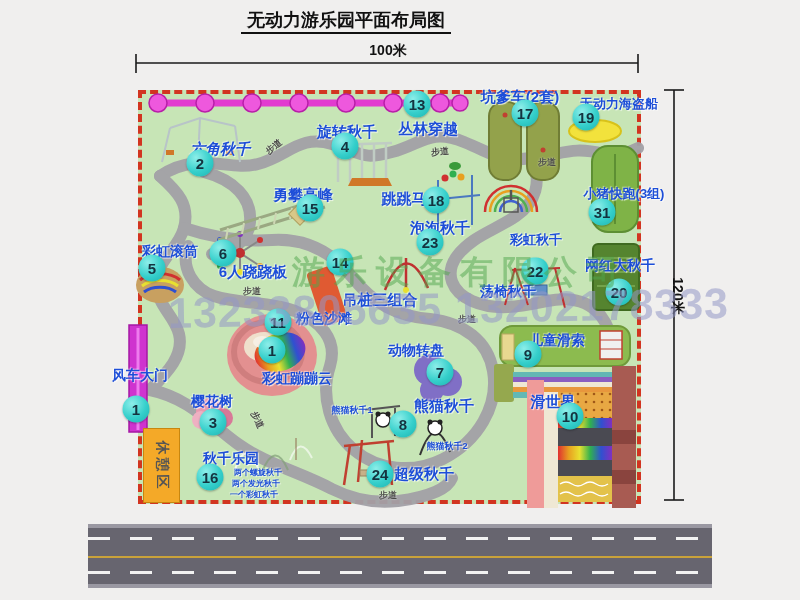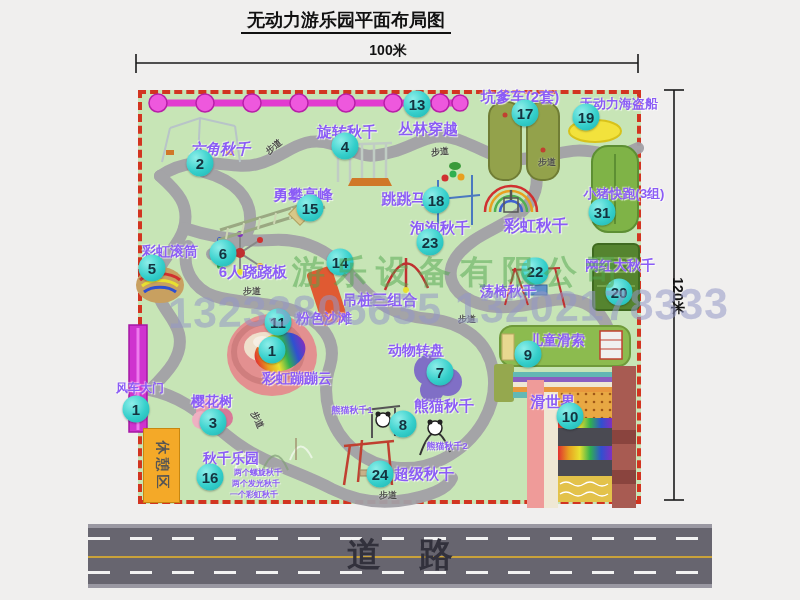--- a/index.html
+++ b/index.html
@@ -4,21 +4,21 @@
 <style>
   html,body{margin:0;padding:0;}
   body{width:800px;height:600px;position:relative;overflow:hidden;
        background:#f0efee;font-family:"Liberation Sans", sans-serif;}
   #stage{position:absolute;inset:0;width:692px;height:600px;}
   .title{position:absolute;top:8px;left:0;width:100%;text-align:center;z-index:60;}
   .title span{font-size:18px;font-weight:bold;color:#111;border-bottom:2px solid #111;padding:0 6px 2px;}
   .map-area{position:absolute;left:138px;top:90px;width:503px;height:414px;
       background:#c7e5b6;border:4px dashed #d23420;box-sizing:border-box;z-index:1;}
   #deco{position:absolute;left:0;top:0;z-index:10;pointer-events:none;}
-  .map-label{position:absolute;transform:translate(-50%,-50%);font-weight:bold;color:#8b5cf6;
+  .map-label{position:absolute;transform:translate(-50%,-50%);font-weight:bold;color:#1d4ed8;
       white-space:nowrap;z-index:30;
       text-shadow:1px 1px 1px rgba(255,255,255,.8),-1px -1px 1px rgba(255,255,255,.55);}
   .walk-label{color:#4a4a48;text-shadow:0 0 2px rgba(255,255,255,.6);}
   .marker{position:absolute;width:27px;height:27px;border-radius:50%;z-index:32;
       background:radial-gradient(circle at 35% 30%,#8deee9,#35cfcb 55%,#1db3b0);
       color:#14333f;font-weight:bold;font-size:15px;display:flex;align-items:center;
       justify-content:center;transform:translate(-50%,-50%);box-shadow:0 1px 2px rgba(0,0,0,.3);}
   .dim-label{position:absolute;font-size:14px;font-weight:bold;color:#111;z-index:20;
       transform:translate(-50%,-50%);white-space:nowrap;}
   .dim-label.vert{transform:translate(-50%,-50%) rotate(90deg);}
@@ -294,21 +294,21 @@
   </svg>
 
   <div class="dim-label" style="left:388px;top:51px;">100米</div>
   <div class="dim-label vert" style="left:677px;top:296px;">120米</div>
 
   <div class="rest-area">
     <span>休憩区</span>
   </div>
 
   <div id="labels-layer">
-      <div class="map-label" style="left: 140px; top: 388px; font-size: 12px;">风车大门</div>
+      <div class="map-label" style="left: 140px; top: 376px; font-size: 14px;">风车大门</div>
       <div class="map-label" style="left: 220px; top: 149px; font-size: 15px; font-style: italic;">六角秋千</div>
       <div class="map-label" style="left: 212px; top: 402px; font-size: 14px; text-align: center;">樱花树</div>
       <div class="map-label" style="left: 347px; top: 132px; font-size: 15px;">旋转秋千</div>
       <div class="map-label" style="left: 170px; top: 252px; font-size: 14px;">彩虹滚筒</div>
       <div class="map-label" style="left: 253px; top: 272px; font-size: 15px;">6人跷跷板</div>
       <div class="map-label" style="left: 416px; top: 351px; font-size: 14px;">动物转盘</div>
       <div class="map-label" style="left: 444px; top: 406px; font-size: 15px;">熊猫秋千</div>
       <div class="map-label" style="left: 557px; top: 341px; font-size: 14px;">儿童滑索</div>
       <div class="map-label" style="left: 553px; top: 402px; font-size: 15px;">滑世界</div>
       <div class="map-label" style="left: 324px; top: 319px; font-size: 14px;">粉色沙滩</div>
@@ -318,21 +318,21 @@
       <div class="map-label" style="left: 303px; top: 195px; font-size: 15px;">勇攀高峰</div>
       <div class="map-label" style="left: 231px; top: 459px; font-size: 14px;">秋千乐园</div>
       <div class="map-label" style="left: 520px; top: 97px; font-size: 15px;">坑爹车(2套)</div>
       <div class="map-label" style="left: 404px; top: 199px; font-size: 15px;">跳跳马</div>
       <div class="map-label" style="left: 619px; top: 104px; font-size: 13px;">无动力海盗船</div>
       <div class="map-label" style="left: 620px; top: 266px; font-size: 14px;">网红大秋千</div>
       <div class="map-label" style="left: 624px; top: 194px; font-size: 13px;">小猪快跑(3组)</div>
       <div class="map-label" style="left: 508px; top: 292px; font-size: 14px;">荡椅秋千</div>
       <div class="map-label" style="left: 440px; top: 228px; font-size: 15px;">泡泡秋千</div>
       <div class="map-label" style="left: 424px; top: 474px; font-size: 15px;">超级秋千</div>
-      <div class="map-label" style="left: 536px; top: 226px; font-size: 16px;">彩虹秋千</div>
+      <div class="map-label" style="left: 536px; top: 240px; font-size: 13px;">彩虹秋千</div>
       <div class="map-label" style="left: 352px; top: 410px; font-size: 9px;">熊猫秋千1</div>
       <div class="map-label" style="left: 447px; top: 446px; font-size: 9px;">熊猫秋千2</div>
       <div class="map-label" style="left: 258px; top: 472px; font-size: 8px; text-align: center;">两个螺旋秋千</div>
       <div class="map-label" style="left: 256px; top: 483px; font-size: 8px;">两个发光秋千</div>
       <div class="map-label" style="left: 254px; top: 494px; font-size: 8px;">一个彩虹秋千</div>
       <div class="map-label walk-label" style="left: 274px; top: 147px; font-size: 9px; transform: translate(-50%, -50%) rotate(-38deg);">步道</div>
       <div class="map-label walk-label" style="left: 440px; top: 152px; font-size: 9px; transform: translate(-50%, -50%) rotate(-5deg);">步道</div>
       <div class="map-label walk-label" style="left: 547px; top: 162px; font-size: 9px;">步道</div>
       <div class="map-label walk-label" style="left: 252px; top: 291px; font-size: 9px;">步道</div>
       <div class="map-label walk-label" style="left: 467px; top: 319px; font-size: 9px;">步道</div>
@@ -366,16 +366,15 @@
       <div class="marker" style="left: 380px; top: 474px;">24</div>
     </div>
 
   <div class="wm-company">游乐设备有限公司</div>
   <div class="wm-phone">13233805635 13202178333</div>
 
   <div class="road">
     <div class="dash top"></div>
     <div class="yellow"></div>
     <div class="dash bot"></div>
-    <div class="road-label">道    路</div>
   </div>
 
 </div>
 
 </body></html>

